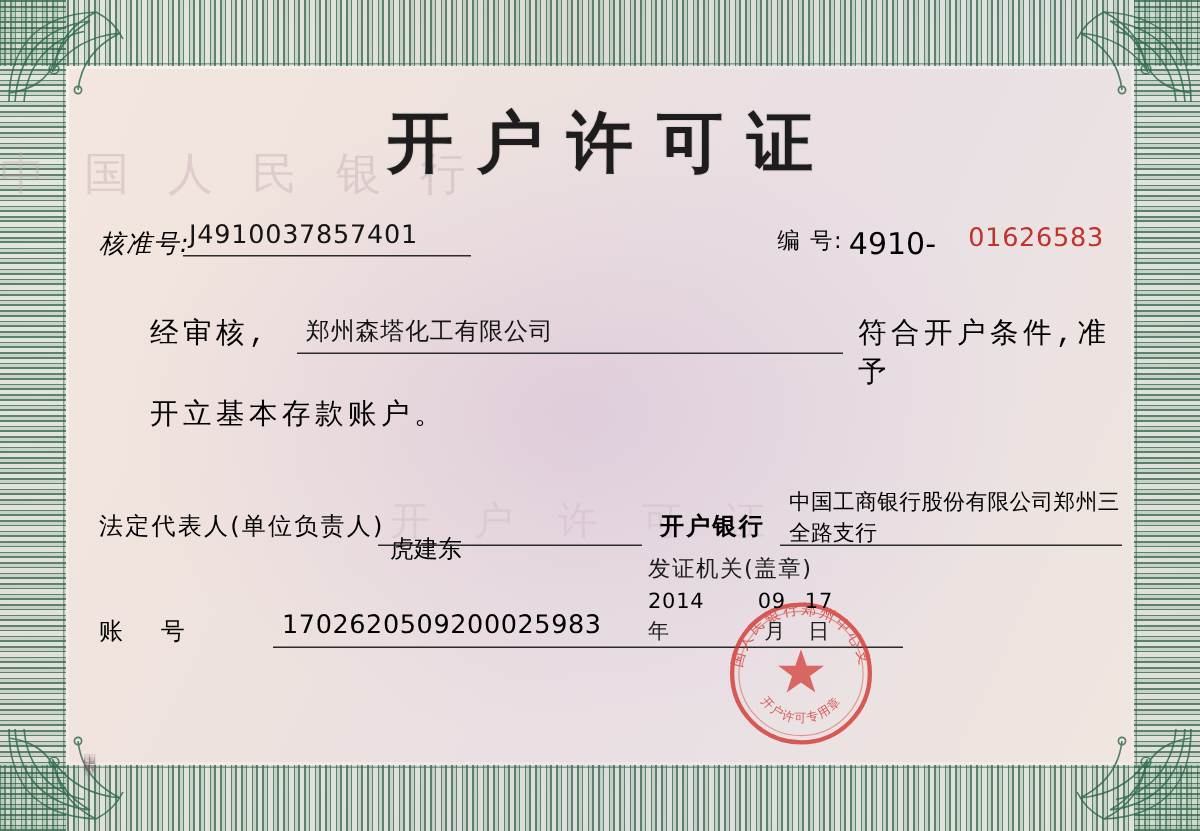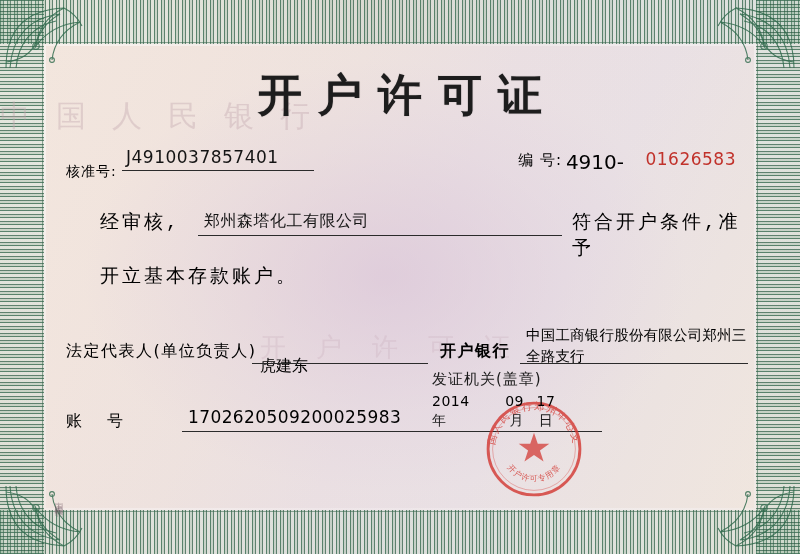--- a/index.html
+++ b/index.html
@@ -153,22 +153,22 @@
     text-shadow: 0 0 1px rgba(0,0,0,0.35);
   }
 
   
   .line-approve {
     margin-top: 22px;
     position: relative;
     height: 26px;
   }
   .approve-label {
-    position: absolute; left: 10px; top: 16px;
-    font-size: 14px; letter-spacing: 1px;
+    position: absolute; left: 10px; top: 4px;
+    font-size: 17px; letter-spacing: 1px; font-style: italic;
   }
   .approve-value {
     position: absolute; left: 70px; top: 0px;
     font-size: 17px;
     font-family: "DejaVu Sans", "Liberation Sans", sans-serif;
     letter-spacing: 0.5px;
     color: #141414;
   }
   .approve-rule {
     position: absolute; left: 66px; top: 23px; width: 192px;

